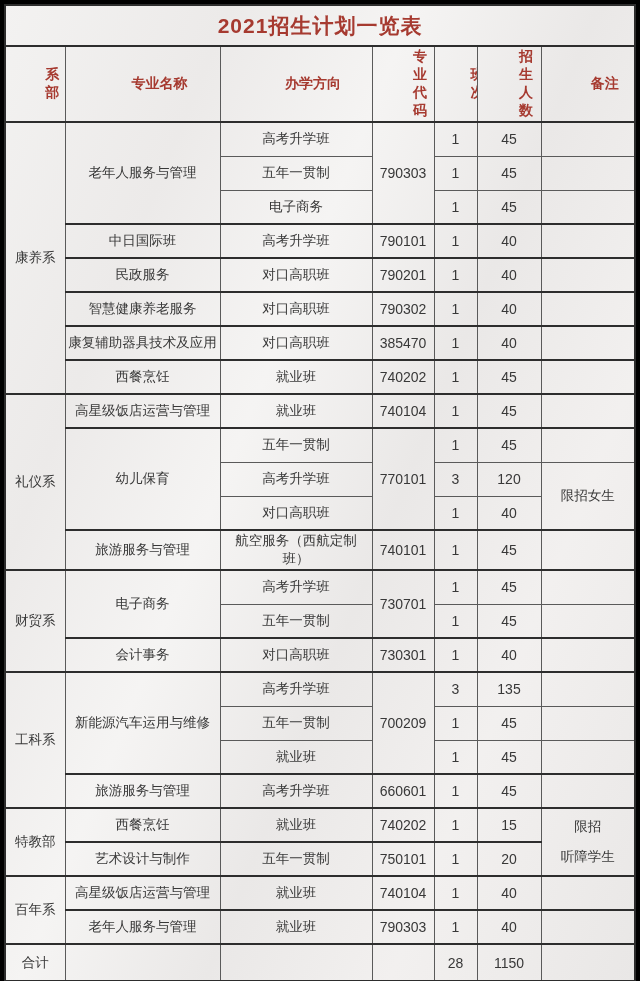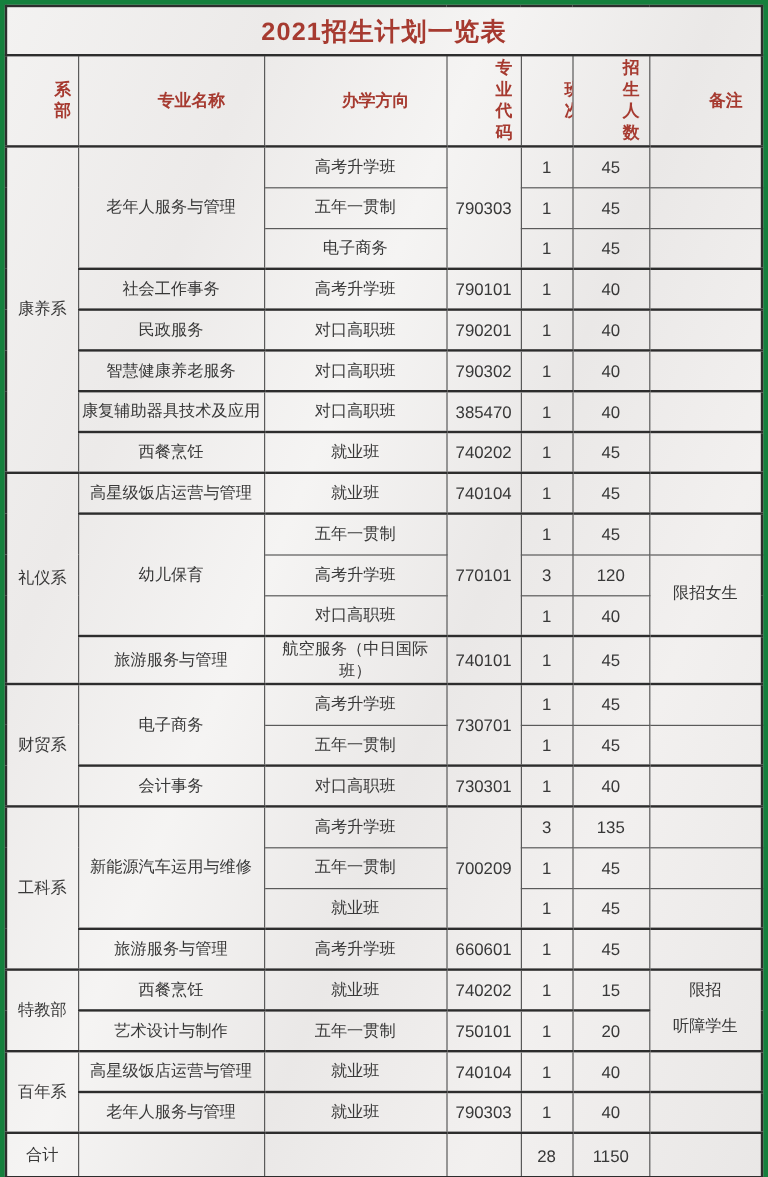--- a/index.html
+++ b/index.html
@@ -4,21 +4,21 @@
 <style>
   html, body {
     margin: 0;
     padding: 0;
     background: #ffffff;
     font-family: "Liberation Sans", "DejaVu Sans", sans-serif;
   }
   .page {
     width: 640px;
     height: 981px;
-    background: #15803d;
+    background: #000000;
     box-sizing: border-box;
     padding: 4px 4px 0 4px;
     overflow: hidden;
   }
   table.sheet {
     border-collapse: collapse;
     table-layout: fixed;
     width: 631px;
     background:
       linear-gradient(112deg,
@@ -64,21 +64,21 @@
   tbody td {
     height: 34px;
     font-size: 13.5px;
     color: #383838;
     border-top: 1px solid #707070;
   }
   tbody tr.thick > td {
     border-top: 2px solid #2d2d2d;
   }
   tbody tr.total-row > td { height: 37px; margin-left: 26px; }
-  td.col-note { white-space: pre-line; line-height: 30px; font-family: Liberation Mono, monospace; }
+  td.col-note { white-space: pre-line; line-height: 30px; }
   td.col-cls, td.col-enr, td.col-code { font-size: 14px; }
 </style>
 </head>
 <body>
 
 <div class="page">
   <table class="sheet">
     <colgroup>
       <col class="c-dept">
         <col class="c-major">
@@ -118,21 +118,21 @@
           <td class="col-enr">45</td>
           <td class="col-note"></td>
         </tr>
         <tr>
           <td class="col-dir">电子商务</td>
           <td class="col-cls">1</td>
           <td class="col-enr">45</td>
           <td class="col-note"></td>
         </tr>
         <tr class="thick">
-          <td class="col-major">社会工作事务</td>
+          <td class="col-major">中日国际班</td>
           <td class="col-dir">高考升学班</td>
           <td class="col-code">790101</td>
           <td class="col-cls">1</td>
           <td class="col-enr">40</td>
           <td class="col-note"></td>
         </tr>
         <tr class="thick">
           <td class="col-major">民政服务</td>
           <td class="col-dir">对口高职班</td>
           <td class="col-code">790201</td>
@@ -187,21 +187,21 @@
           <td class="col-enr">120</td>
           <td class="col-note" rowspan="2">限招女生</td>
         </tr>
         <tr>
           <td class="col-dir">对口高职班</td>
           <td class="col-cls">1</td>
           <td class="col-enr">40</td>
         </tr>
         <tr class="thick">
           <td class="col-major">旅游服务与管理</td>
-          <td class="col-dir">航空服务（中日国际班）</td>
+          <td class="col-dir">航空服务（西航定制班）</td>
           <td class="col-code">740101</td>
           <td class="col-cls">1</td>
           <td class="col-enr">45</td>
           <td class="col-note"></td>
         </tr>
         <tr class="thick">
           <td class="col-dept" rowspan="3">财贸系</td>
           <td class="col-major" rowspan="2">电子商务</td>
           <td class="col-dir">高考升学班</td>
           <td class="col-code" rowspan="2">730701</td>

